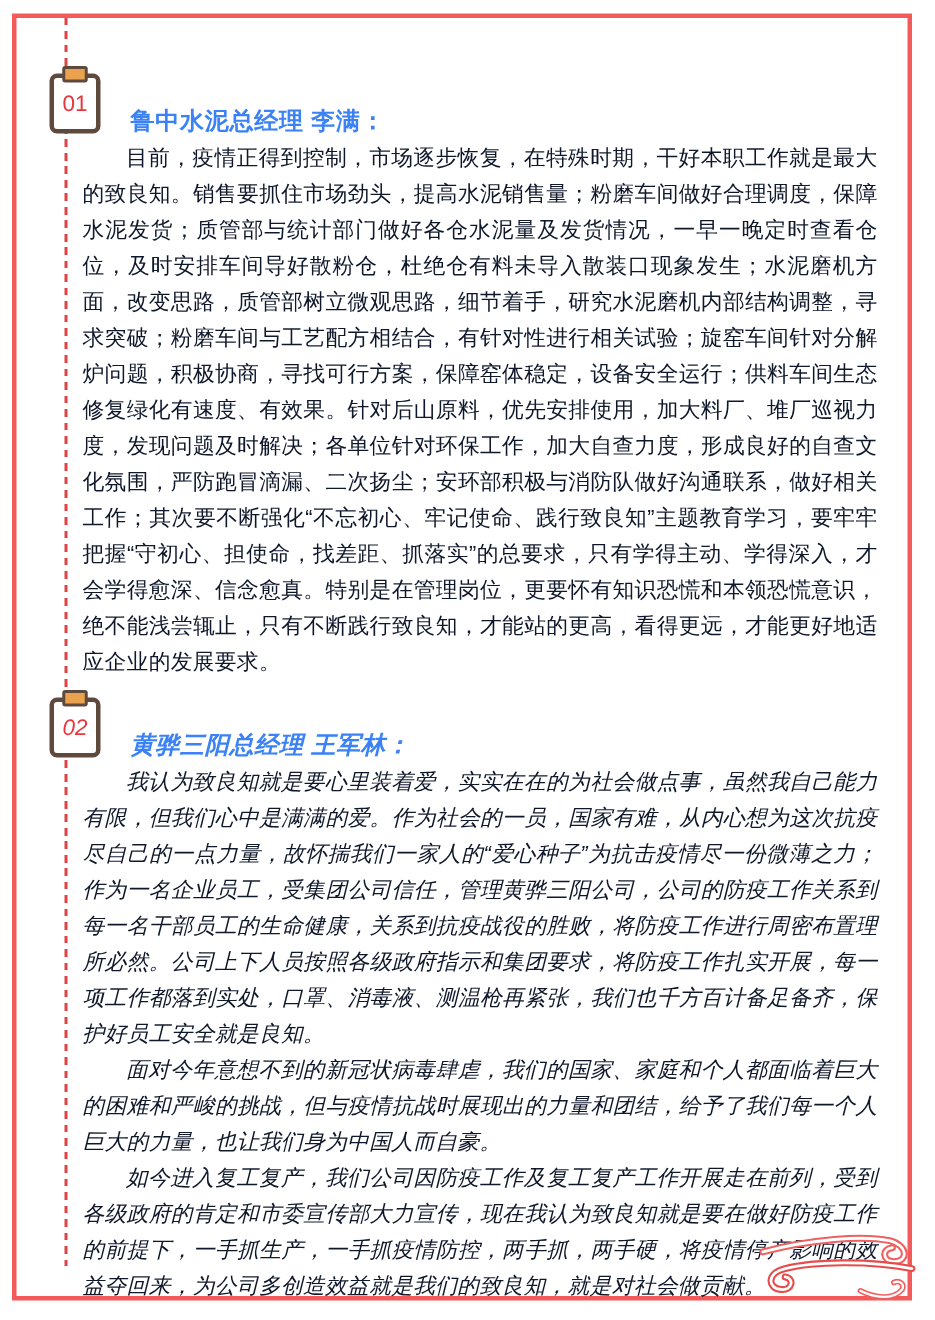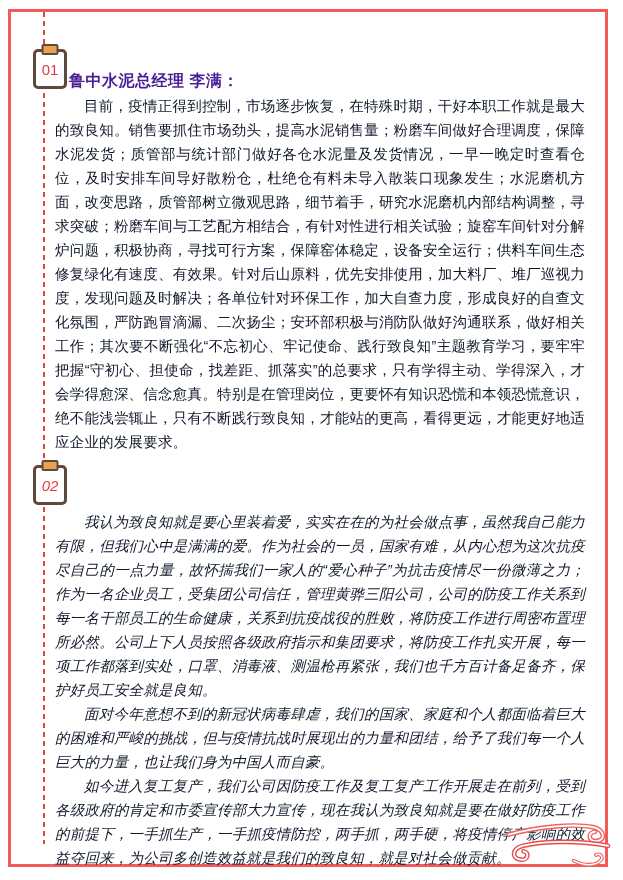--- a/index.html
+++ b/index.html
@@ -23,22 +23,22 @@
     position:absolute;left:-22px;top:3px;width:28px;height:34px;background:#ffffff;
     border:3px solid #5f493d;border-radius:5px;z-index:2;
     display:flex;align-items:center;justify-content:center;
   }
   .clipboard::before{
     content:"";position:absolute;top:-8px;left:50%;transform:translateX(-50%);
     width:13px;height:7px;background:#eaa24e;border:2px solid #5f493d;border-radius:2px;
   }
   .badge-num{color:#e8383f;font-size:15px;line-height:1;letter-spacing:0;}
   .sec-title{
-    color:#4c1d95;font-weight:bold;font-size:16px;letter-spacing:0.5px;
-    margin-left:4px;white-space:nowrap;
+    color:#3b82f6;font-weight:bold;font-size:16px;letter-spacing:0.5px;
+    margin-left:22px;white-space:nowrap;
   }
   .sec-body{margin-top:2px;}
   .sec-body p{
     margin:0;color:#0f172a;font-size:14.5px;line-height:24px;
     text-align:justify;text-indent:2em;letter-spacing:0.2px;
   }
   .cloud{position:absolute;left:498px;top:816px;width:114px;height:52px;}
 </style>
 </head>
 <body>
@@ -60,20 +60,21 @@
       <div class="sec-body">
         <p>目前，疫情正得到控制，市场逐步恢复，在特殊时期，干好本职工作就是最大的致良知。销售要抓住市场劲头，提高水泥销售量；粉磨车间做好合理调度，保障水泥发货；质管部与统计部门做好各仓水泥量及发货情况，一早一晚定时查看仓位，及时安排车间导好散粉仓，杜绝仓有料未导入散装口现象发生；水泥磨机方面，改变思路，质管部树立微观思路，细节着手，研究水泥磨机内部结构调整，寻求突破；粉磨车间与工艺配方相结合，有针对性进行相关试验；旋窑车间针对分解炉问题，积极协商，寻找可行方案，保障窑体稳定，设备安全运行；供料车间生态修复绿化有速度、有效果。针对后山原料，优先安排使用，加大料厂、堆厂巡视力度，发现问题及时解决；各单位针对环保工作，加大自查力度，形成良好的自查文化氛围，严防跑冒滴漏、二次扬尘；安环部积极与消防队做好沟通联系，做好相关工作；其次要不断强化“不忘初心、牢记使命、践行致良知”主题教育学习，要牢牢把握“守初心、担使命，找差距、抓落实”的总要求，只有学得主动、学得深入，才会学得愈深、信念愈真。特别是在管理岗位，更要怀有知识恐慌和本领恐慌意识，绝不能浅尝辄止，只有不断践行致良知，才能站的更高，看得更远，才能更好地适应企业的发展要求。</p>
       </div>
     </div>
 
     <div class="section">
       <div class="sec-header">
         <div class="clipboard">
           <span class="badge-num">02</span>
         </div>
+        <div class="sec-title">黄骅三阳总经理 王军林：</div>
       </div>
       <div class="sec-body">
         <p>我认为致良知就是要心里装着爱，实实在在的为社会做点事，虽然我自己能力有限，但我们心中是满满的爱。作为社会的一员，国家有难，从内心想为这次抗疫尽自己的一点力量，故怀揣我们一家人的“爱心种子”为抗击疫情尽一份微薄之力；作为一名企业员工，受集团公司信任，管理黄骅三阳公司，公司的防疫工作关系到每一名干部员工的生命健康，关系到抗疫战役的胜败，将防疫工作进行周密布置理所必然。公司上下人员按照各级政府指示和集团要求，将防疫工作扎实开展，每一项工作都落到实处，口罩、消毒液、测温枪再紧张，我们也千方百计备足备齐，保护好员工安全就是良知。</p>
         <p>面对今年意想不到的新冠状病毒肆虐，我们的国家、家庭和个人都面临着巨大的困难和严峻的挑战，但与疫情抗战时展现出的力量和团结，给予了我们每一个人巨大的力量，也让我们身为中国人而自豪。</p>
         <p>如今进入复工复产，我们公司因防疫工作及复工复产工作开展走在前列，受到各级政府的肯定和市委宣传部大力宣传，现在我认为致良知就是要在做好防疫工作的前提下，一手抓生产，一手抓疫情防控，两手抓，两手硬，将疫情停产影响的效益夺回来，为公司多创造效益就是我们的致良知，就是对社会做贡献。</p>
       </div>
     </div>
 
   </div>
 

